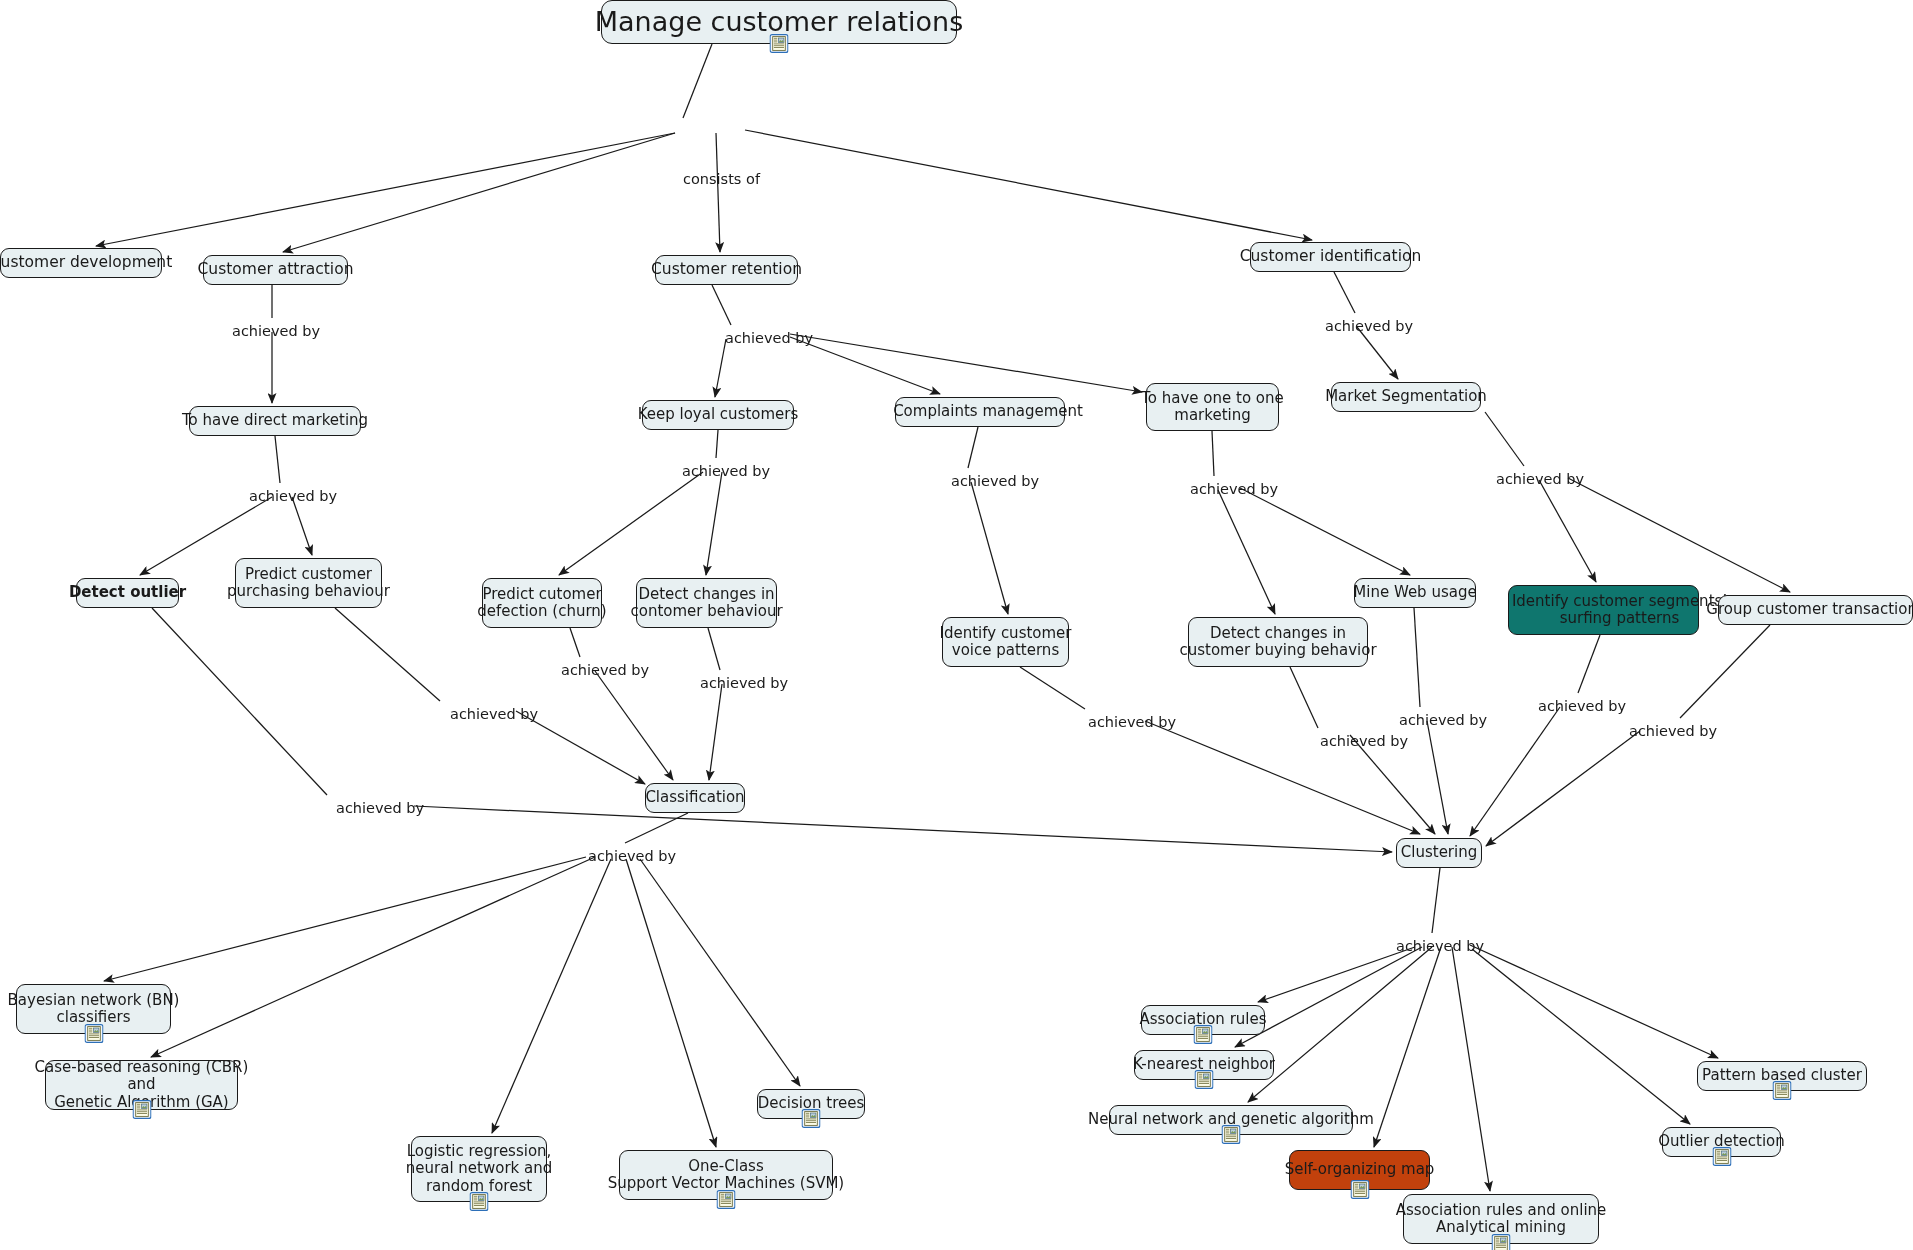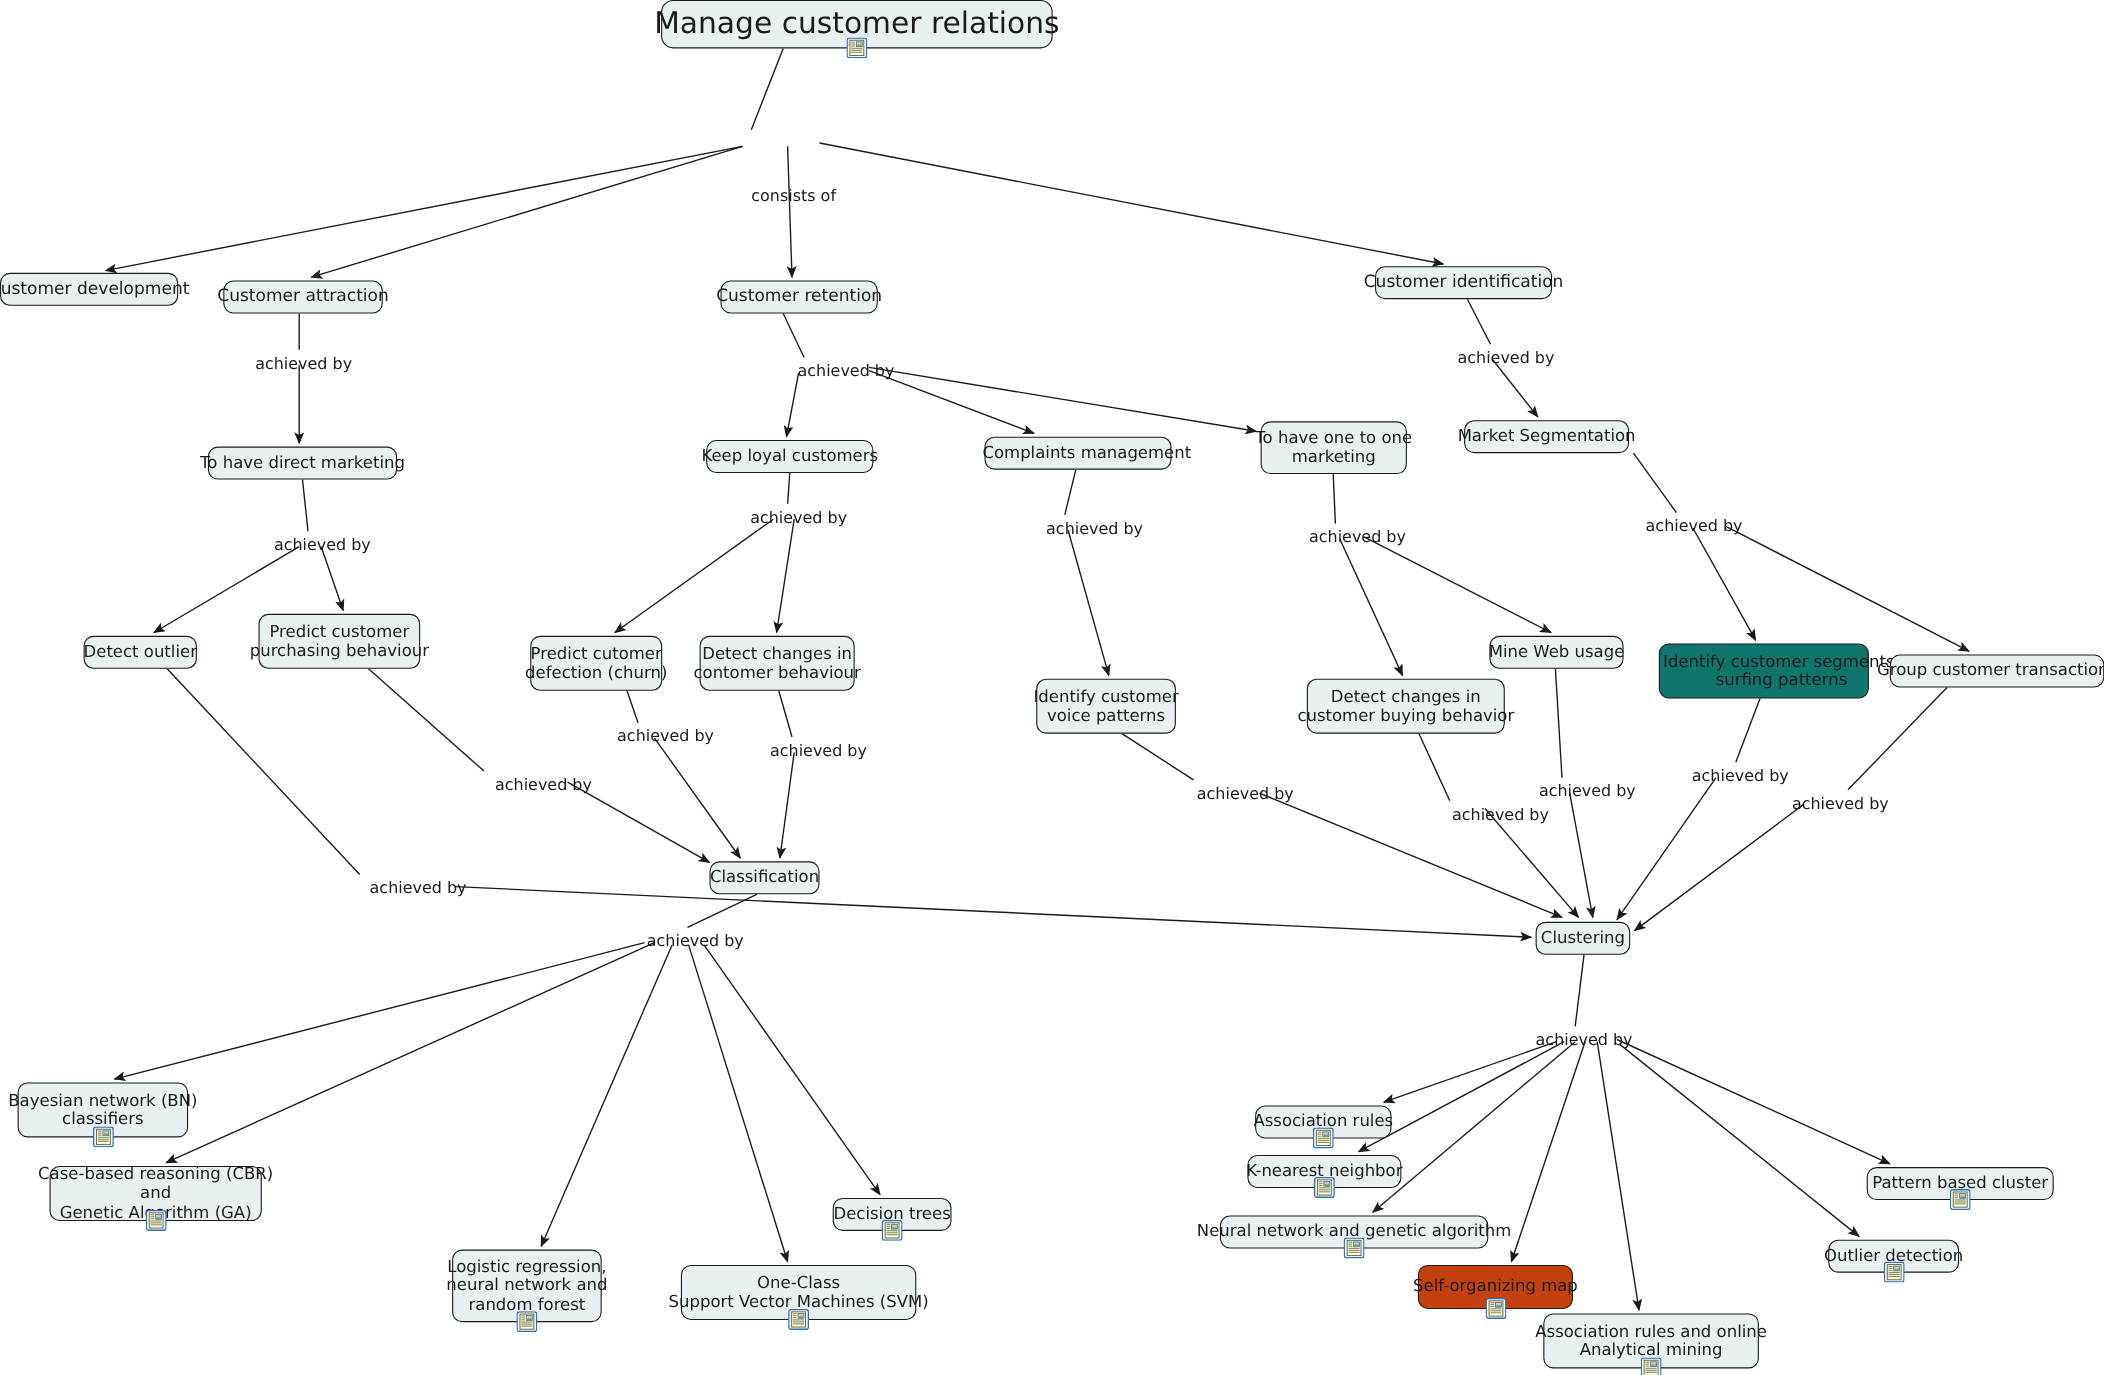--- a/index.html
+++ b/index.html
@@ -139,21 +139,21 @@
       <div class="node lvl1" style="left: 0px; top: 248px; width: 162px; height: 30px; background: rgb(232, 240, 242); border-color: rgb(26, 26, 26);"><span>Customer development</span></div>
       <div class="node lvl1" style="left: 203px; top: 255px; width: 145px; height: 30px; background: rgb(232, 240, 242); border-color: rgb(26, 26, 26);"><span>Customer attraction</span></div>
       <div class="node lvl1" style="left: 655px; top: 255px; width: 143px; height: 30px; background: rgb(232, 240, 242); border-color: rgb(26, 26, 26);"><span>Customer retention</span></div>
       <div class="node lvl1" style="left: 1250px; top: 242px; width: 161px; height: 30px; background: rgb(232, 240, 242); border-color: rgb(26, 26, 26);"><span>Customer identification</span></div>
       <div class="node lvl2" style="left: 189px; top: 406px; width: 172px; height: 30px; background: rgb(232, 240, 242); border-color: rgb(26, 26, 26);"><span>To have direct marketing</span></div>
       <div class="node lvl2" style="left: 642px; top: 400px; width: 152px; height: 30px; background: rgb(232, 240, 242); border-color: rgb(26, 26, 26);"><span>Keep loyal customers</span></div>
       <div class="node lvl2" style="left: 895px; top: 397px; width: 170px; height: 30px; background: rgb(232, 240, 242); border-color: rgb(26, 26, 26); padding-left: 16px;"><span>Complaints management</span></div>
       <div class="node lvl2" style="left: 1146px; top: 383px; width: 133px; height: 48px; background: rgb(232, 240, 242); border-color: rgb(26, 26, 26);"><span>To have one to one
 marketing</span></div>
       <div class="node lvl2" style="left: 1331px; top: 382px; width: 150px; height: 30px; background: rgb(232, 240, 242); border-color: rgb(26, 26, 26);"><span>Market Segmentation</span></div>
-      <div class="node mid" style="left: 76px; top: 578px; width: 103px; height: 30px; background: rgb(232, 240, 242); border-color: rgb(26, 26, 26);"><span>Detect outlier</span></div>
+      <div class="node mid" style="left: 76px; top: 578px; width: 103px; height: 30px; background: rgb(232, 240, 242); border-color: rgb(26, 26, 26); font-weight: bold;"><span>Detect outlier</span></div>
       <div class="node mid" style="left: 235px; top: 558px; width: 147px; height: 50px; background: rgb(232, 240, 242); border-color: rgb(26, 26, 26);"><span>Predict customer
 purchasing behaviour</span></div>
       <div class="node mid" style="left: 482px; top: 578px; width: 120px; height: 50px; background: rgb(232, 240, 242); border-color: rgb(26, 26, 26);"><span>Predict cutomer
 defection (churn)</span></div>
       <div class="node mid" style="left: 636px; top: 578px; width: 141px; height: 50px; background: rgb(232, 240, 242); border-color: rgb(26, 26, 26);"><span>Detect changes in
 contomer behaviour</span></div>
       <div class="node mid" style="left: 942px; top: 617px; width: 127px; height: 50px; background: rgb(232, 240, 242); border-color: rgb(26, 26, 26);"><span>Identify customer
 voice patterns</span></div>
       <div class="node mid" style="left: 1188px; top: 617px; width: 180px; height: 50px; background: rgb(232, 240, 242); border-color: rgb(26, 26, 26);"><span>Detect changes in
 customer buying behavior</span></div>

